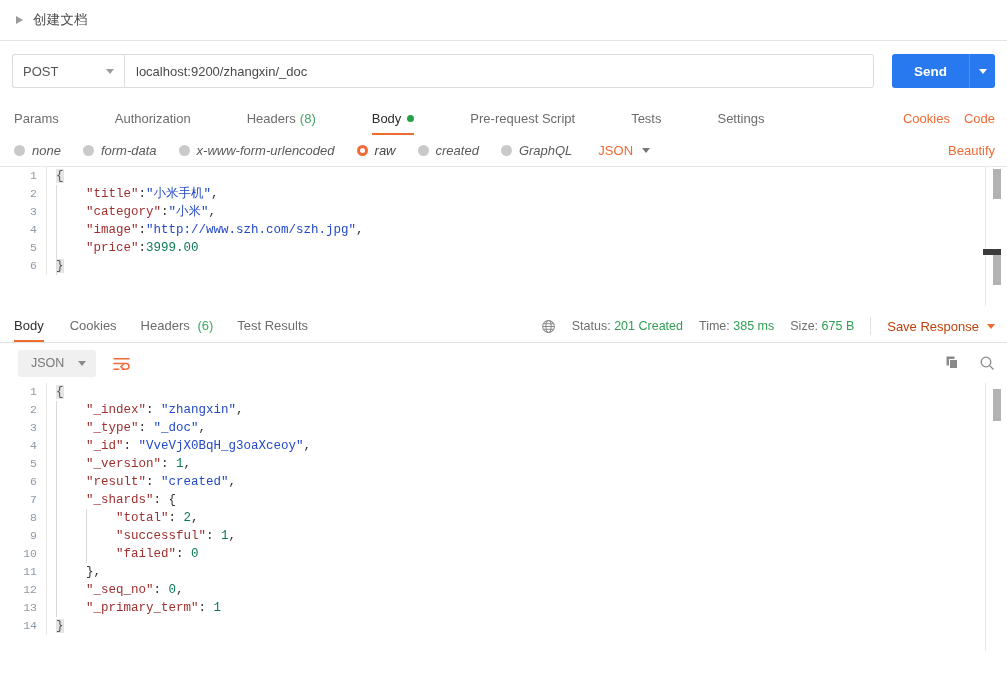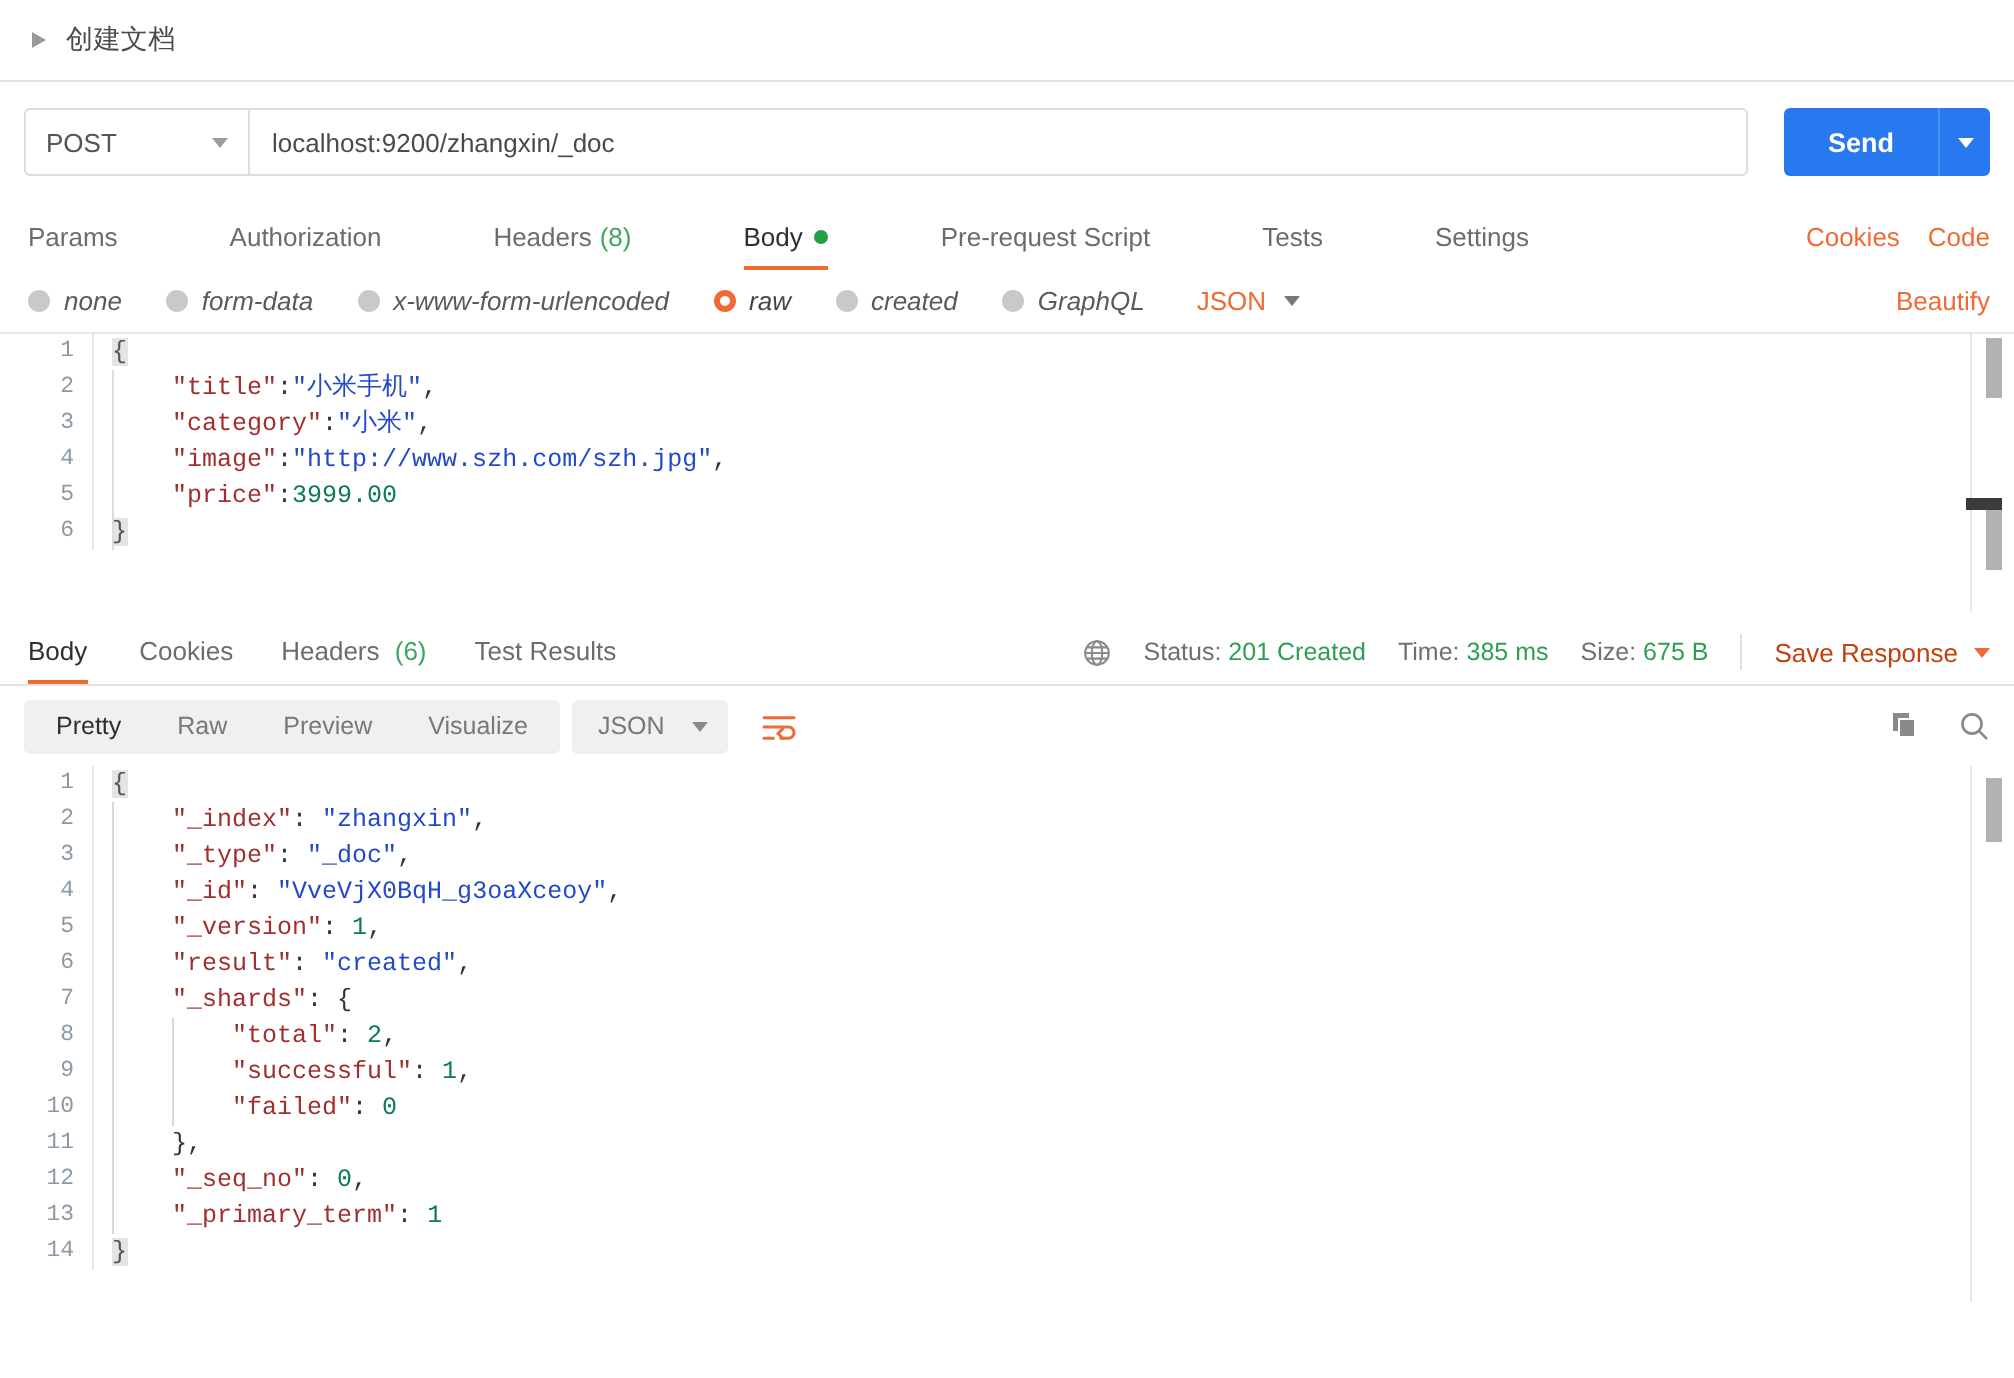--- a/index.html
+++ b/index.html
@@ -604,26 +604,20 @@
       </span>
       <span class="vsep" style="margin:0 0 0 16px;"></span>
       <span class="save-response">
         <span>Save Response</span>
         <span class="caret"></span>
       </span>
     </div>
   </div>
 
   <div class="format-bar">
-    <div class="seg-group">
-      <span class="seg active">Pretty</span>
-      <span class="seg">Raw</span>
-      <span class="seg">Preview</span>
-      <span class="seg">Visualize</span>
-    </div>
     <div class="json-dd">
       <span>JSON</span>
       <span class="caret"></span>
     </div>
     <div class="wrap-btn">
       <svg width="19" height="15" viewBox="0 0 20 16" fill="none" stroke="#f06a35" stroke-width="1.6" stroke-linecap="round">
         <path d="M2 3h16M2 8h13a3 3 0 0 1 0 6h-4"></path>
         <path d="M12 11.5l-2.5 2.5L12 16.5" transform="translate(0,-2.5)"></path>
         <path d="M2 14h5"></path>
       </svg>

